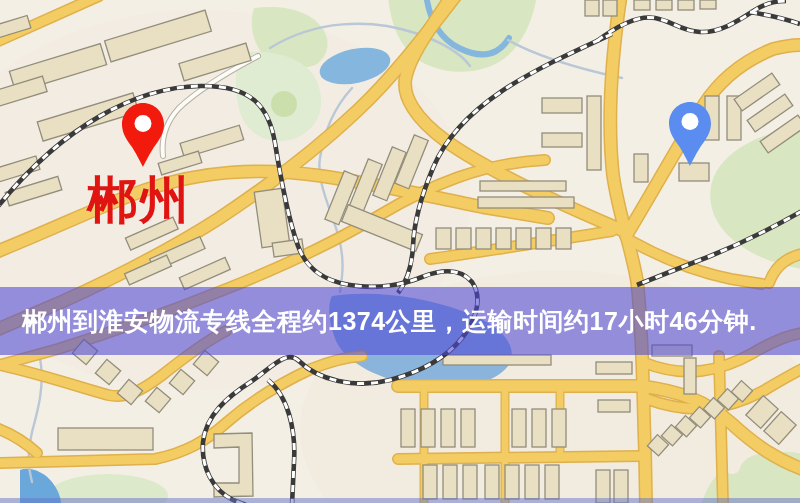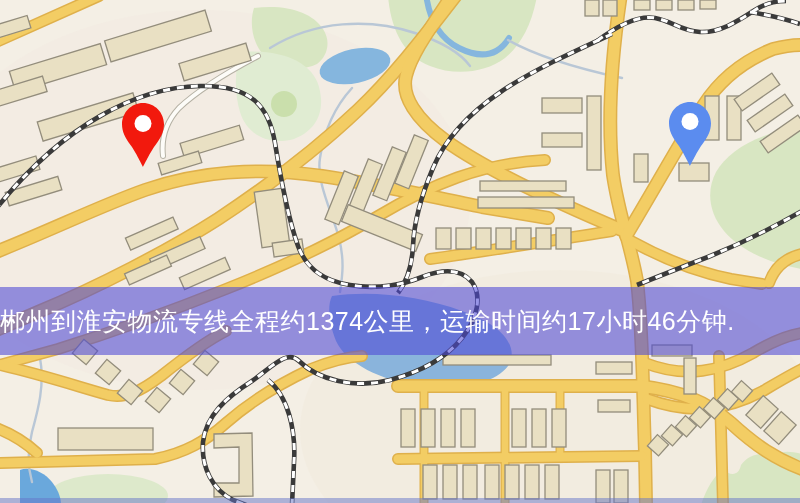--- a/index.html
+++ b/index.html
@@ -7,22 +7,22 @@
          font-family:"Liberation Sans", sans-serif;background:#f4efe5;}
   .stage svg{position:absolute;left:0;top:0;display:block;}
   .marker{position:absolute;width:46px;height:66px;}
   .marker svg{position:static;}
   .marker-label{position:absolute;width:120px;text-align:center;
     font-family:"Liberation Serif", serif;font-size:50px;font-weight:700;
     line-height:52px;letter-spacing:2px;white-space:nowrap;
     text-shadow:0 0 2px rgba(255,255,255,.35);}
   .banner{position:absolute;left:0;top:287px;width:800px;height:68px;
     display:flex;align-items:center;}
-  .banner-text{font-size:25px;letter-spacing:.5px;
-    font-family:"Liberation Sans", sans-serif;}
+  .banner-text{padding-left:22px;font-size:25px;letter-spacing:.5px;
+    font-family:"Liberation Sans", sans-serif;font-weight:bold;}
   .bottom-strip{position:absolute;left:0;bottom:0;width:800px;height:5px;
     background:rgba(100,115,200,.5);}
 </style>
 </head>
 <body>
 
 <div class="stage">
 
   <svg width="800" height="503" viewBox="0 0 800 503">
     <defs>
@@ -266,20 +266,21 @@
         <use href="#k6"></use>
     </g>
   </svg>
 
   <div class="marker" style="left:120px;top:102px;">
     <svg width="46" height="66" viewBox="0 0 46 66">
       <path d="M23,1 C11.3,1 2,10.5 2,22.3 C2,30 5.5,36.5 10.5,43 C15.5,49.5 23,65 23,65 C23,65 30.5,49.5 35.5,43 C40.5,36.5 44,30 44,22.3 C44,10.5 34.7,1 23,1 Z" fill="#f2190d"></path>
       <circle cx="23" cy="21.5" r="8.5" fill="#ffffff"></circle>
     </svg>
   </div>
+  <div class="marker-label" style="left: 79px; top: 174px; color: rgb(224, 21, 17);">郴州</div>
 
   <div class="marker" style="left:667px;top:101px;">
     <svg width="46" height="66" viewBox="0 0 46 66">
       <path d="M23,1 C11.3,1 2,10.5 2,22.3 C2,30 5.5,36.5 10.5,43 C15.5,49.5 23,65 23,65 C23,65 30.5,49.5 35.5,43 C40.5,36.5 44,30 44,22.3 C44,10.5 34.7,1 23,1 Z" fill="#5b8cef"></path>
       <circle cx="23" cy="20.5" r="8.5" fill="#ffffff"></circle>
     </svg>
   </div>
 
   <div class="banner" style="background: rgba(77, 73, 214, 0.58);">
     <span class="banner-text" style="color: rgb(255, 255, 255);">郴州到淮安物流专线全程约1374公里，运输时间约17小时46分钟.</span>

